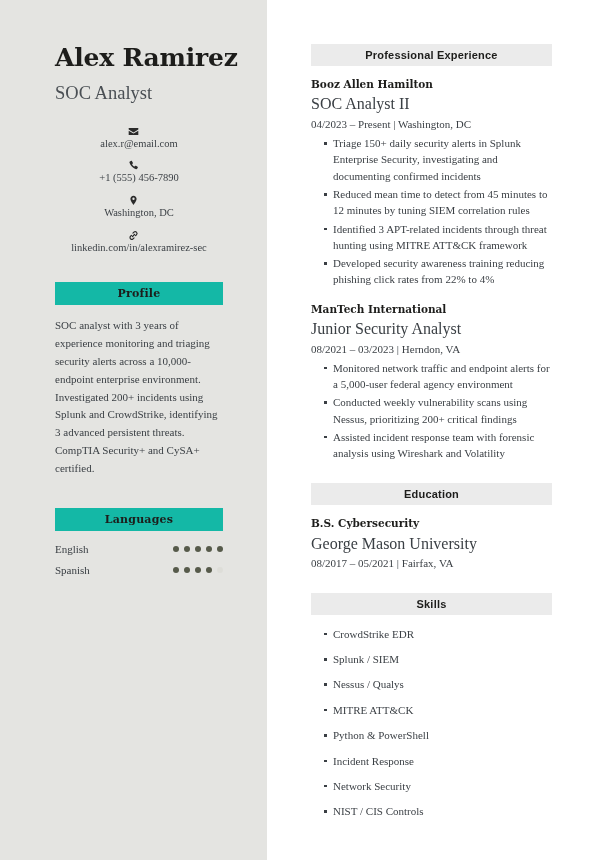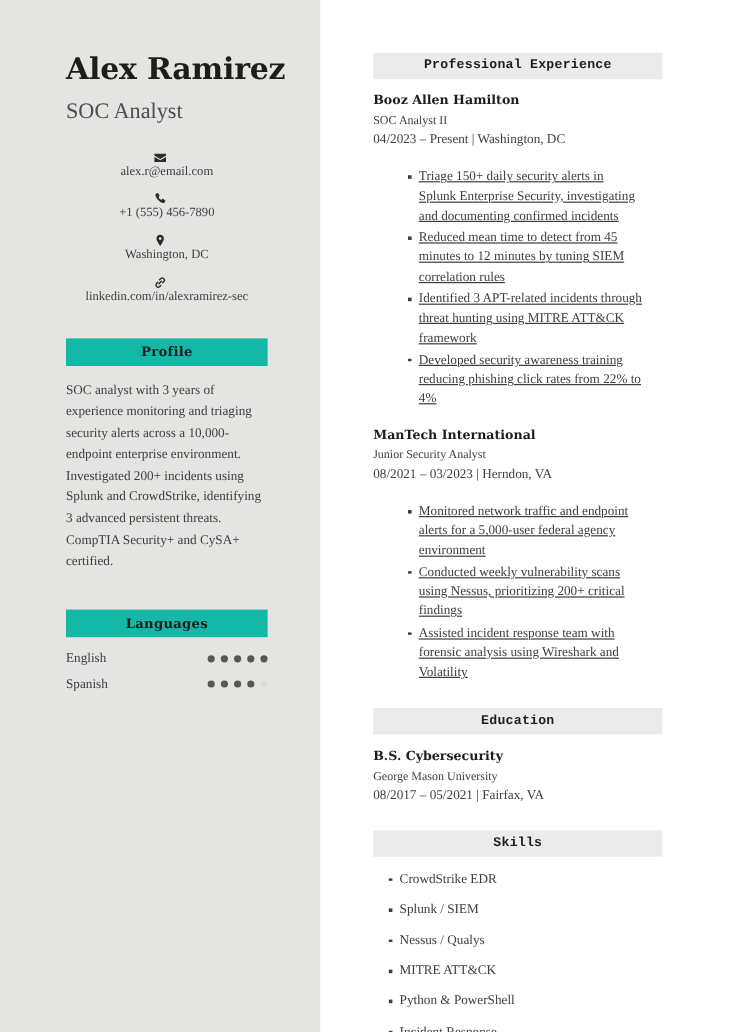--- a/index.html
+++ b/index.html
@@ -122,57 +122,56 @@
   
   .main {
     flex: 1;
     box-sizing: border-box;
     padding: 44px 56px 0 44px;
     background: #ffffff;
   }
   .main-head {
     background: #ebebeb;
     text-align: center;
-    font-family: Liberation Mono, monospace;
+    font-family: Liberation Sans, sans-serif;
     font-weight: bold;
     font-size: 11px;
     color: #1d1d1b;
     padding: 5px 0;
     margin: 0 0 12px 0;
     letter-spacing: 0.2px;
   }
   .section { margin-bottom: 22px; }
 
   .entry { margin-bottom: 15px; }
   .entry:last-child { margin-bottom: 0; }
   .org {
     font-family: "DejaVu Serif", serif;
     font-weight: bold;
     font-size: 10.5px;
     color: #1d1d1b;
     margin-bottom: 3px;
     line-height: 1.25;
   }
   .role {
-    font-size: 10px;
+    font-size: 16px;
     color: #3a3f44;
     margin-bottom: 2px;
     line-height: 1.3;
   }
   .meta {
     font-size: 11px;
     color: #3a3f44;
     margin-bottom: 4px;
     line-height: 1.3;
   }
   ul.bullets {
-    margin: 16px;
+    margin: 0;
     padding: 0 0 0 14px;
     list-style: none;
-    text-decoration: underline;
   }
   ul.bullets li {
     position: relative;
     font-size: 11px;
     line-height: 1.48;
     color: #3a3f44;
     margin-bottom: 2px;
     padding-left: 8px;
   }
   ul.bullets li::before {

